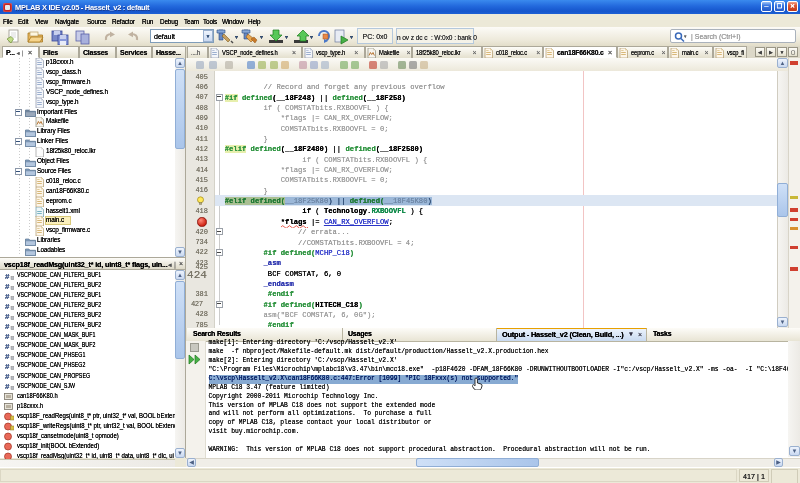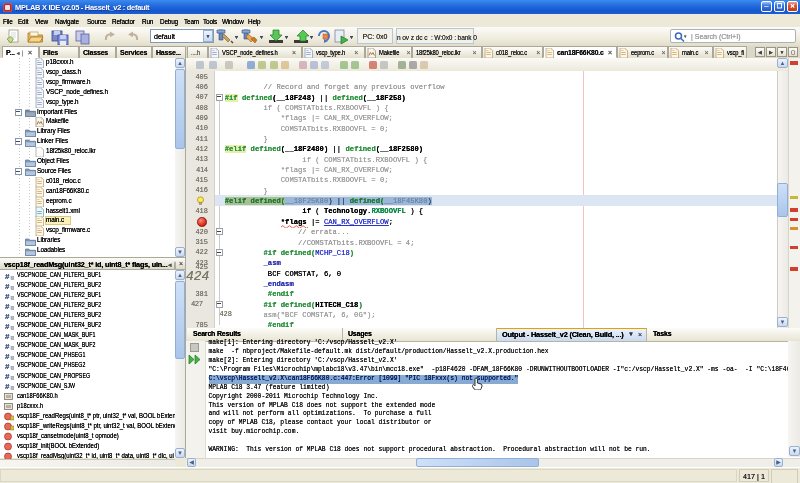--- a/index.html
+++ b/index.html
@@ -465,28 +465,28 @@
 <div class="abs" style="left:186px;top:113.88000000000001px;width:22px;text-align:right;font-size:7px;color:#7a7668;font-family:'Liberation Mono',monospace;">409</div>
 <div class="abs" style="left:186px;top:124.22500000000001px;width:22px;text-align:right;font-size:7px;color:#7a7668;font-family:'Liberation Mono',monospace;">410</div>
 <div class="abs" style="left:186px;top:134.57000000000002px;width:22px;text-align:right;font-size:7px;color:#7a7668;font-family:'Liberation Mono',monospace;">411</div>
 <div class="abs" style="left:186px;top:144.91500000000002px;width:22px;text-align:right;font-size:7px;color:#7a7668;font-family:'Liberation Mono',monospace;">412</div>
 <div class="abs" style="left:186px;top:155.26000000000002px;width:22px;text-align:right;font-size:7px;color:#7a7668;font-family:'Liberation Mono',monospace;">413</div>
 <div class="abs" style="left:186px;top:165.60500000000002px;width:22px;text-align:right;font-size:7px;color:#7a7668;font-family:Liberation Sans, sans-serif;">414</div>
 <div class="abs" style="left:186px;top:175.95000000000002px;width:22px;text-align:right;font-size:7px;color:#7a7668;font-family:'Liberation Mono',monospace;">415</div>
 <div class="abs" style="left:186px;top:186.29500000000002px;width:22px;text-align:right;font-size:7px;color:#7a7668;font-family:'Liberation Mono',monospace;">416</div>
 <div class="abs" style="left:186px;top:206.985px;width:22px;text-align:right;font-size:7px;color:#7a7668;font-family:'Liberation Mono',monospace;">418</div>
 <div class="abs" style="left:186px;top:227.675px;width:22px;text-align:right;font-size:7px;color:#7a7668;font-family:'Liberation Mono',monospace;">420</div>
-<div class="abs" style="left:186px;top:238.02000000000004px;width:22px;text-align:right;font-size:7px;color:#7a7668;font-family:'Liberation Mono',monospace;">315</div>
+<div class="abs" style="left:186px;top:238.02000000000004px;width:22px;text-align:right;font-size:7px;color:#7a7668;font-family:'Liberation Mono',monospace;">734</div>
 <div class="abs" style="left:186px;top:248.365px;width:22px;text-align:right;font-size:7px;color:#7a7668;font-family:'Liberation Mono',monospace;">422</div>
 <div class="abs" style="left:186px;top:258.71000000000004px;width:22px;text-align:right;font-size:7px;color:#7a7668;font-family:'Liberation Mono',monospace;">423</div>
-<div class="abs" style="left:186px;top:269.055px;width:22px;text-align:center;font-size:13px;color:#7a7668;font-family:'Liberation Mono',monospace;font-style:italic;">424</div>
+<div class="abs" style="left:186px;top:269.055px;width:22px;text-align:center;font-size:11px;color:#7a7668;font-family:'Liberation Mono',monospace;">424</div>
 <div class="abs" style="left:186px;top:263px;width:22px;text-align:right;font-size:7px;color:#7a7668;font-family:'Liberation Mono',monospace;">425</div>
 <div class="abs" style="left:186px;top:289.745px;width:22px;text-align:right;font-size:7px;color:#7a7668;font-family:'Liberation Mono',monospace;">381</div>
 <div class="abs" style="left:186px;top:300.09000000000003px;width:22px;text-align:center;font-size:7px;color:#7a7668;font-family:Liberation Sans, sans-serif;">427</div>
-<div class="abs" style="left:186px;top:310.435px;width:22px;text-align:right;font-size:7px;color:#7a7668;font-family:'Liberation Mono',monospace;padding-left:24px;">428</div>
+<div class="abs" style="left:186px;top:310.435px;width:22px;text-align:right;font-size:7px;color:#7a7668;font-family:'Liberation Mono',monospace;">428</div>
 <div class="abs" style="left:186px;top:320.78000000000003px;width:22px;text-align:right;font-size:7px;color:#7a7668;font-family:'Liberation Mono',monospace;">785</div>
 <svg class="abs" style="left:196px;top:196.34000000000003px" width="9" height="9" viewBox="0 0 9 9">
 <circle cx="4.5" cy="3.8" r="3" fill="#ffe858" stroke="#a89020" stroke-width="0.8"></circle>
 <rect x="3.2" y="6.5" width="2.6" height="2" fill="#b0a880" stroke="#807850" stroke-width="0.4"></rect>
   </svg>
 <div class="abs" style="left:197px;top:217.23000000000002px;width:7.5px;height:7.5px;border-radius:50%;background:radial-gradient(circle at 35% 30%,#ff8878,#d02818 70%);border:0.5px solid #901008;"></div>
 <div class="abs" style="left:215.5px;top:93.89px;width:7px;height:7px;background:#fff;border:1px solid #9aa0a8;box-sizing:border-box;"></div>
 <div class="abs" style="left:217px;top:96.49px;width:4px;height:1px;background:#444;"></div>
 <div class="abs" style="left:215.5px;top:228.375px;width:7px;height:7px;background:#fff;border:1px solid #9aa0a8;box-sizing:border-box;"></div>
 <div class="abs" style="left:217px;top:230.975px;width:4px;height:1px;background:#444;"></div>

